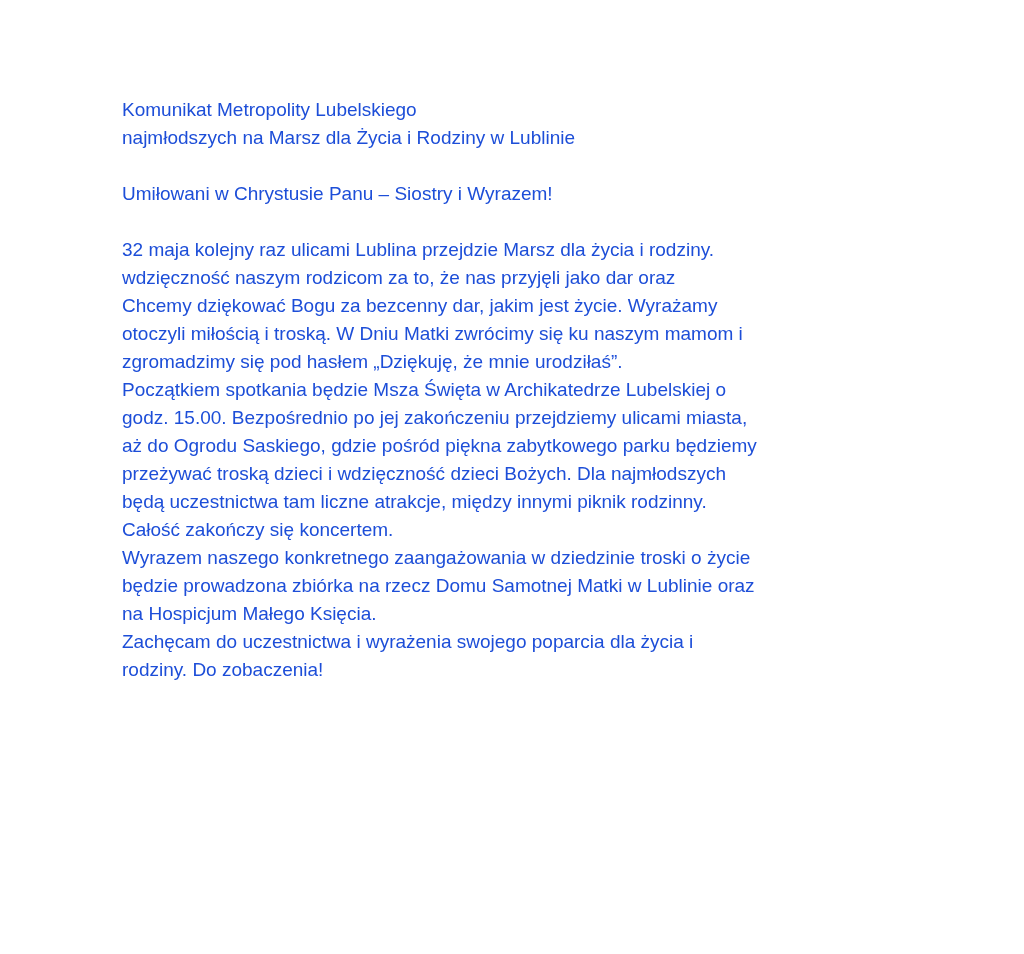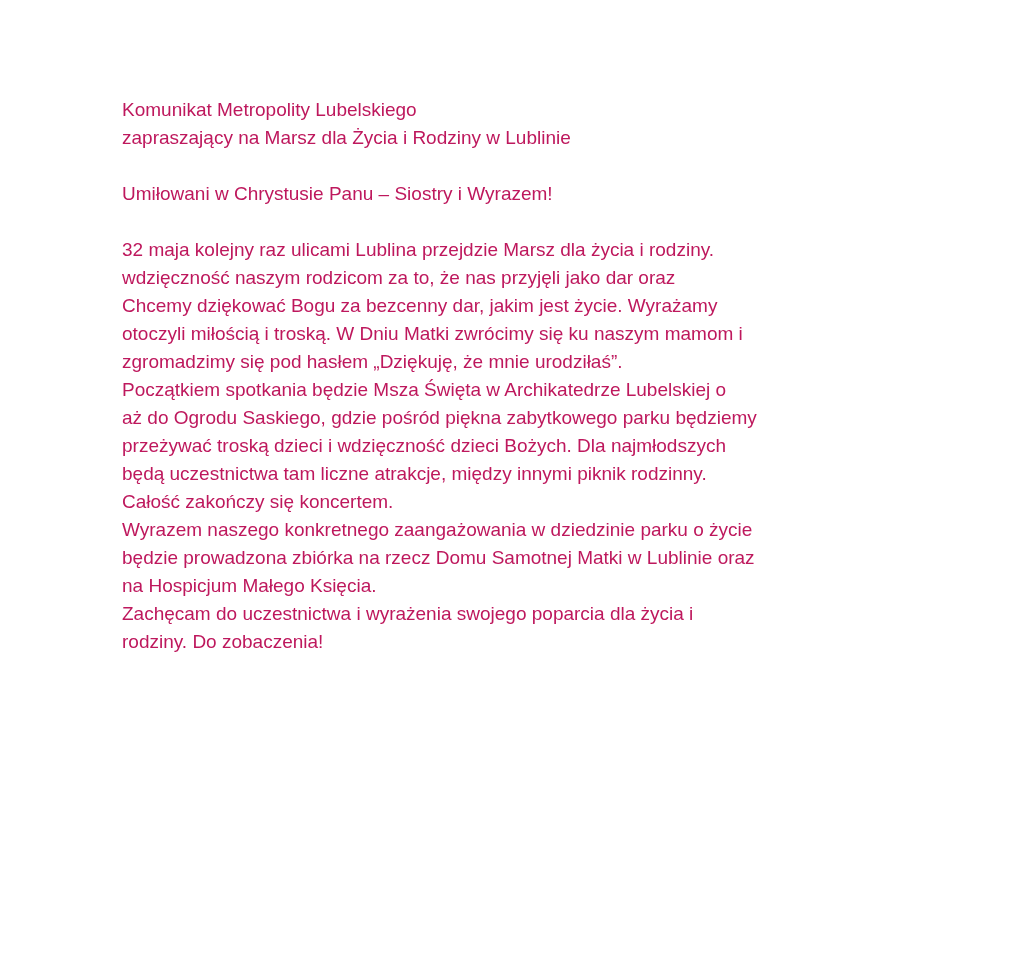--- a/index.html
+++ b/index.html
@@ -11,56 +11,57 @@
     position: relative;
     width: 1024px;
     height: 954px;
     background: #ffffff;
     overflow: hidden;
     box-sizing: border-box;
     padding: 96px 60px 0 122px;
     font-family: "Liberation Sans", "DejaVu Sans", sans-serif;
     font-size: 19px;
     line-height: 28px;
-    color: #be185d;
+    color: #1d4ed8;
     -webkit-font-smoothing: antialiased;
   }
   .group {
     margin: 0 0 28px 0;
   }
   .line {
     height: 28px;
     white-space: pre;
   }
 </style>
 </head>
 <body>
 
 <div class="page">
   <div class="group">
       <div class="line">Komunikat Metropolity Lubelskiego</div>
-      <div class="line">zapraszający na Marsz dla Życia i Rodziny w Lublinie</div>
+      <div class="line">najmłodszych na Marsz dla Życia i Rodziny w Lublinie</div>
     </div>
 
   <div class="group">
       <div class="line">Umiłowani w Chrystusie Panu – Siostry i Wyrazem!</div>
     </div>
 
   <div class="group">
       <div class="line">32 maja kolejny raz ulicami Lublina przejdzie Marsz dla życia i rodziny.</div>
       <div class="line">wdzięczność naszym rodzicom za to, że nas przyjęli jako dar oraz</div>
       <div class="line">Chcemy dziękować Bogu za bezcenny dar, jakim jest życie. Wyrażamy</div>
       <div class="line">otoczyli miłością i troską. W Dniu Matki zwrócimy się ku naszym mamom i</div>
       <div class="line">zgromadzimy się pod hasłem „Dziękuję, że mnie urodziłaś”.</div>
       <div class="line">Początkiem spotkania będzie Msza Święta w Archikatedrze Lubelskiej o</div>
+      <div class="line">godz. 15.00. Bezpośrednio po jej zakończeniu przejdziemy ulicami miasta,</div>
       <div class="line">aż do Ogrodu Saskiego, gdzie pośród piękna zabytkowego parku będziemy</div>
       <div class="line">przeżywać troską dzieci i wdzięczność dzieci Bożych. Dla najmłodszych</div>
       <div class="line">będą uczestnictwa tam liczne atrakcje, między innymi piknik rodzinny.</div>
       <div class="line">Całość zakończy się koncertem.</div>
-      <div class="line">Wyrazem naszego konkretnego zaangażowania w dziedzinie parku o życie</div>
+      <div class="line">Wyrazem naszego konkretnego zaangażowania w dziedzinie troski o życie</div>
       <div class="line">będzie prowadzona zbiórka na rzecz Domu Samotnej Matki w Lublinie oraz</div>
       <div class="line">na Hospicjum Małego Księcia.</div>
       <div class="line">Zachęcam do uczestnictwa i wyrażenia swojego poparcia dla życia i</div>
       <div class="line">rodziny. Do zobaczenia!</div>
     </div>
 
 
 </div>
 
 </body></html>

